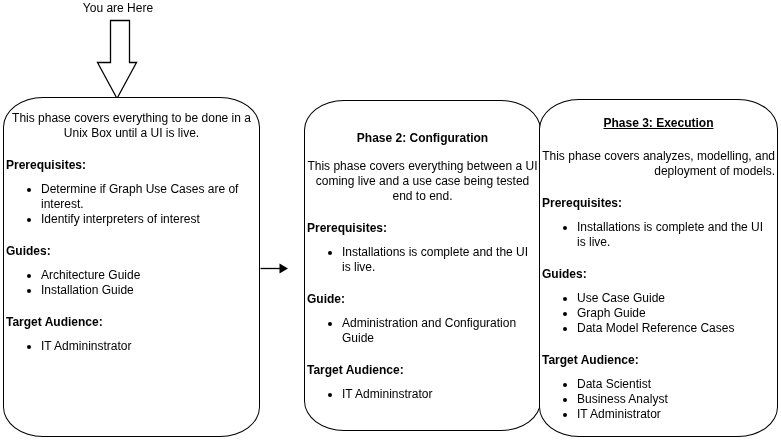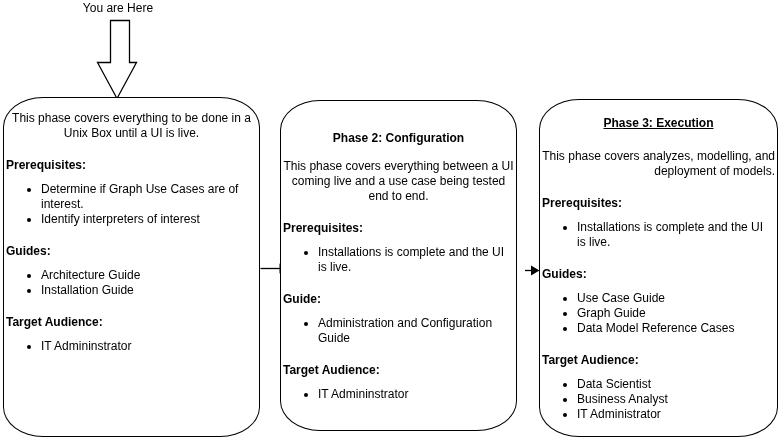--- a/index.html
+++ b/index.html
@@ -34,21 +34,21 @@
     pointer-events: none;
   }
   .phase-box {
     position: absolute;
     background: #ffffff;
     border: 1px solid #000000;
     border-radius: 40px / 30px;
     box-sizing: border-box;
   }
   #phase1 { left: 3px;   top: 97px;  width: 257px; height: 340px; }
-  #phase2 { left: 280px; top: 100px; width: 237px; height: 331px; }
+  #phase2 { left: 304px; top: 100px; width: 237px; height: 331px; }
   #phase3 { left: 539px; top: 99px;  width: 239px; height: 338px; }
   .phase-title {
     font-weight: bold;
     text-align: center;
   }
   #phase1 .phase-title { padding-top: 22px; }
   #phase2 .phase-title { padding-top: 30px; }
   #phase3 .phase-title { padding-top: 16px; text-decoration: underline; }
   .phase-desc {
     text-align: center;

